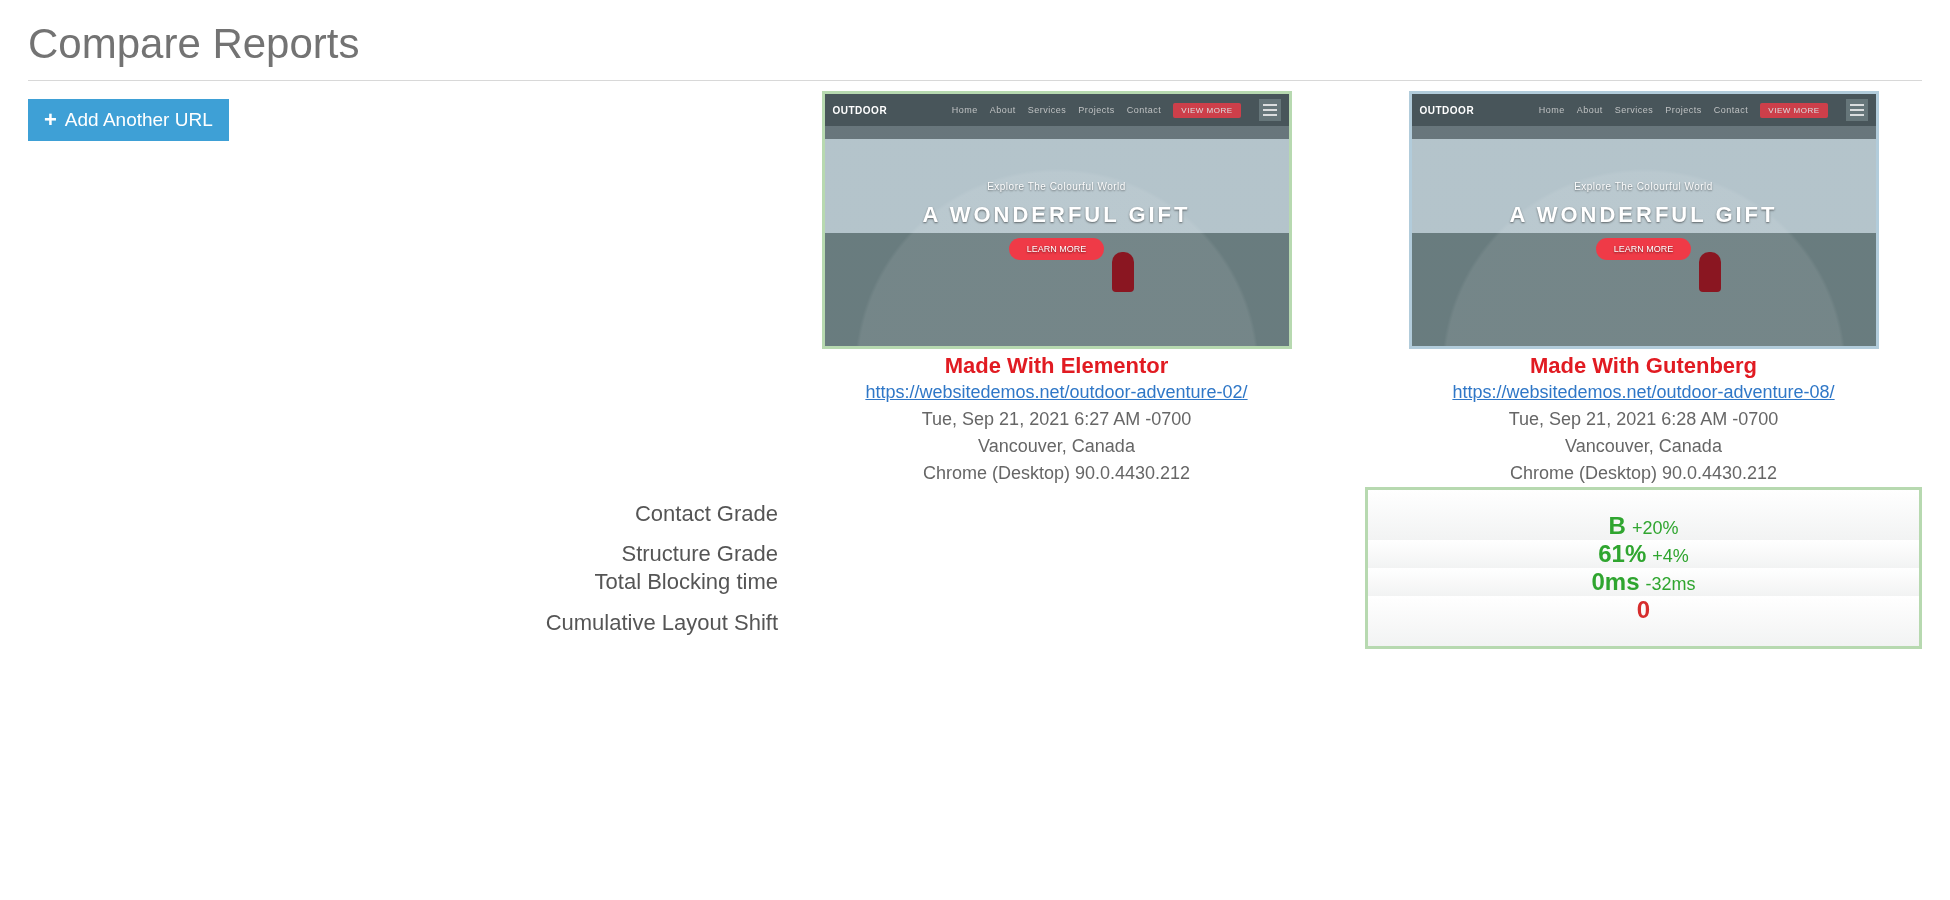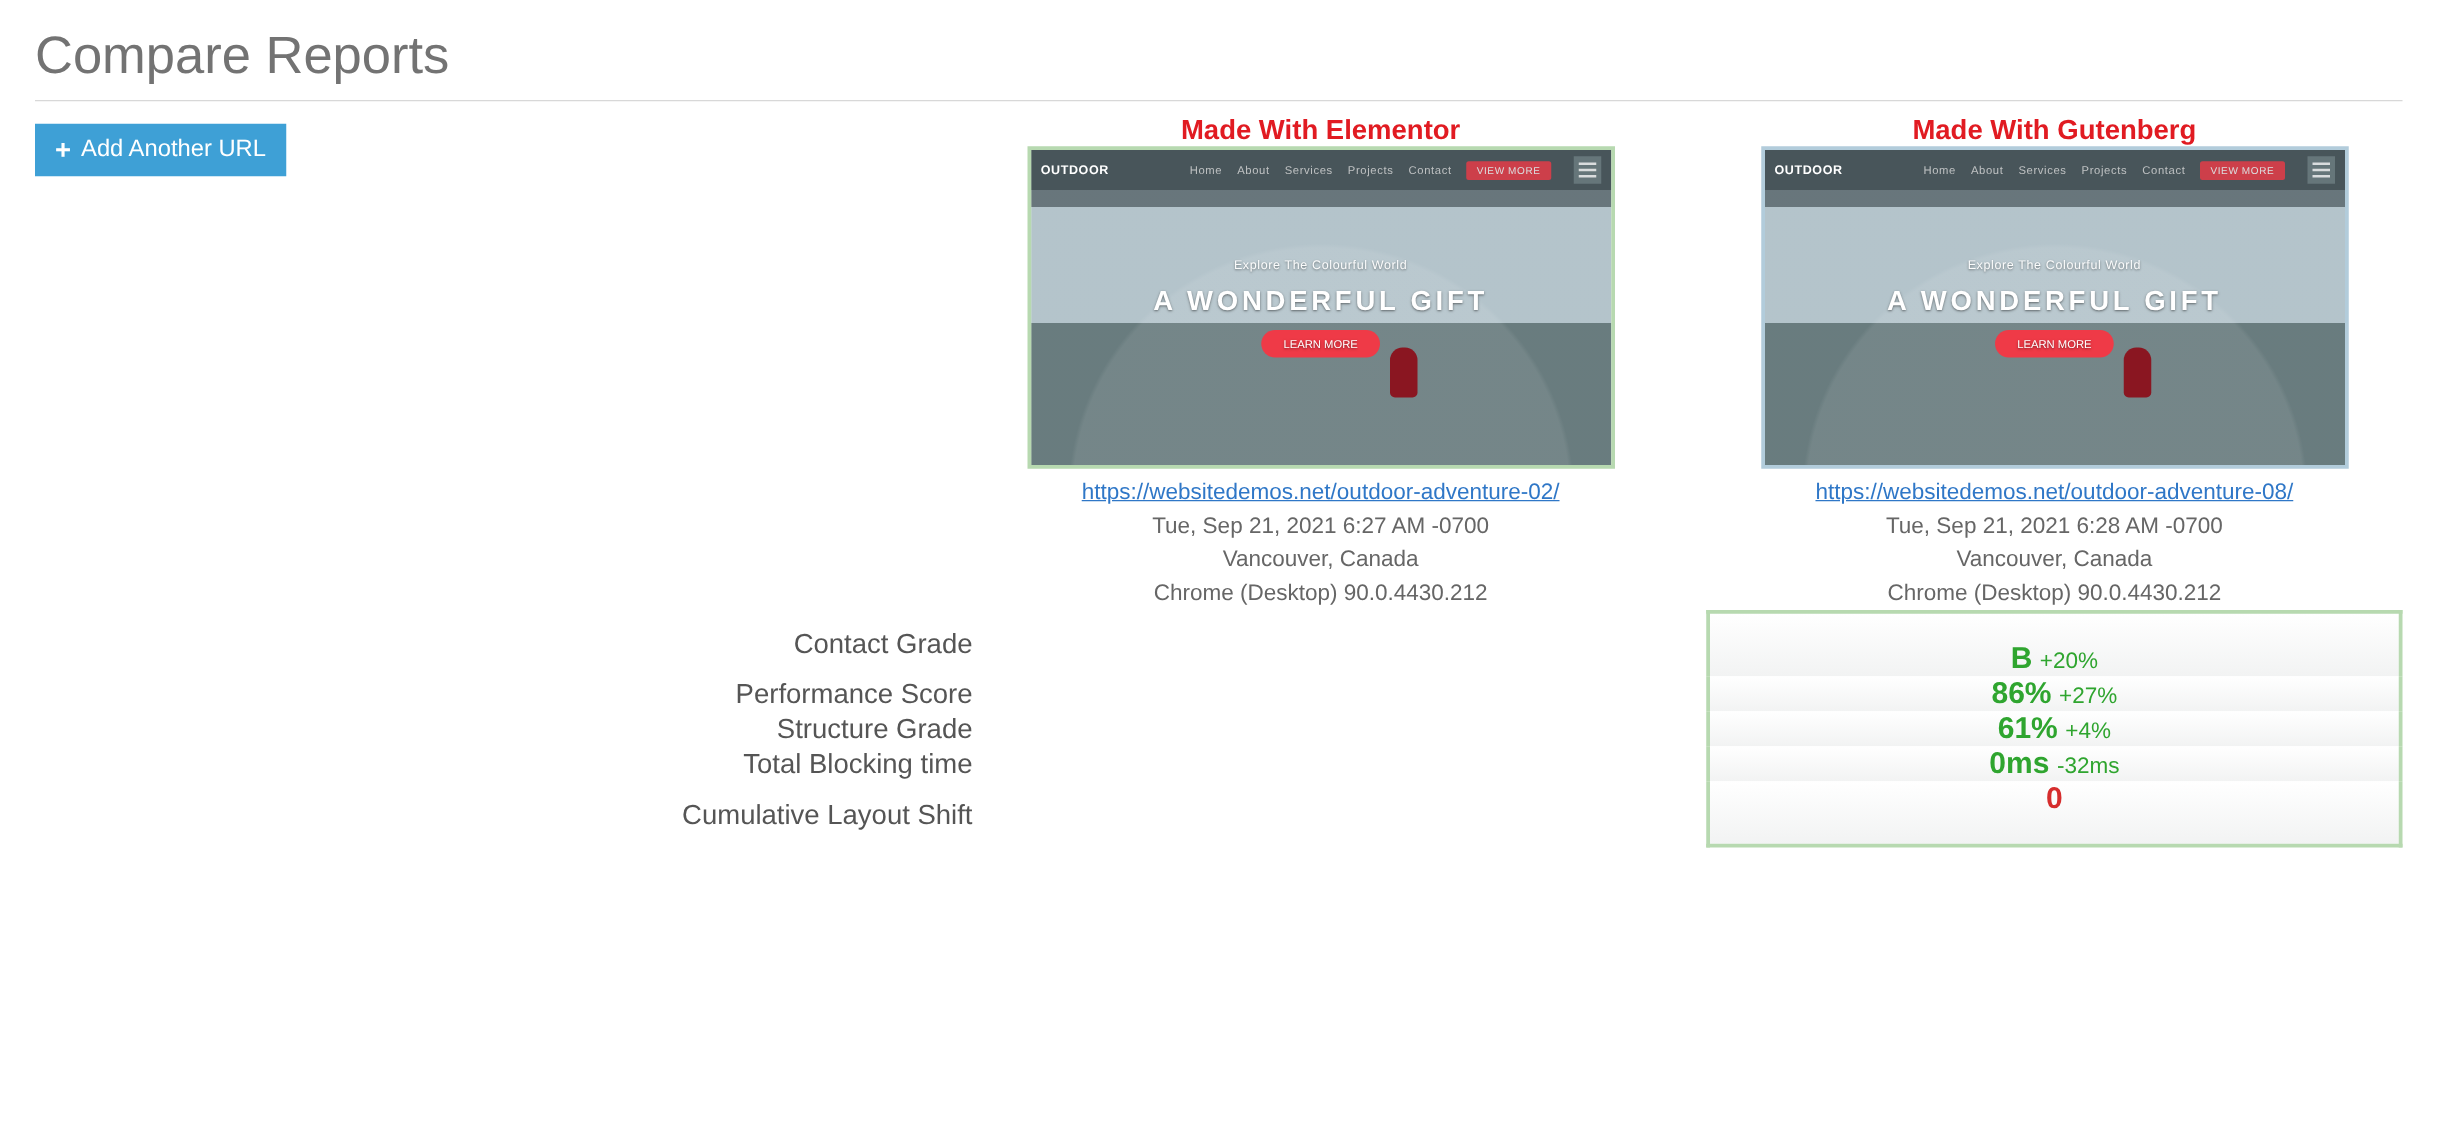--- a/index.html
+++ b/index.html
@@ -160,27 +160,20 @@
         <colgroup>
           <col class="labels">
             <col>
             <col class="gap">
             <col>
         </colgroup>
 
         <tbody>
             <tr>
           <td></td>
-          <td class="site-title">Made With Elementor</td>
-          <td></td>
-          <td class="site-title">Made With Gutenberg</td>
-        </tr>
-
-        <tr>
-          <td></td>
           <td class="thumb-cell">
             <div class="thumb">
               <div class="topbar">
                 <span class="brand">OUTDOOR</span>
                 <span class="nav">
                   <span>Home</span>
                   <span>About</span>
                   <span>Services</span>
                   <span>Projects</span>
                   <span>Contact</span>
@@ -224,20 +217,27 @@
                 <div class="hero">A WONDERFUL GIFT</div>
                 <div class="cta">LEARN MORE</div>
               </div>
               <div class="person"></div>
             </div>
           </td>
         </tr>
 
         <tr>
           <td></td>
+          <td class="site-title">Made With Elementor</td>
+          <td></td>
+          <td class="site-title">Made With Gutenberg</td>
+        </tr>
+
+        <tr>
+          <td></td>
           <td class="meta-cell">
             <a href="#">https://websitedemos.net/outdoor-adventure-02/</a><br>
             <span>Tue, Sep 21, 2021 6:27 AM -0700</span><br>
             <span>Vancouver, Canada</span><br>
             <span>Chrome (Desktop) 90.0.4430.212</span>
           </td>
           <td></td>
           <td class="meta-cell">
             <a href="#">https://websitedemos.net/outdoor-adventure-08/</a><br>
             <span>Tue, Sep 21, 2021 6:28 AM -0700</span><br>
@@ -248,26 +248,20 @@
 
         </tbody>
           <tbody id="metric-rows">
             <tr>
               <td class="label-cell">Contact Grade</td>
               <td class="col-green"></td>
               <td></td>
               <td class="metric-cell first col-blue" style="border-left: 3px solid rgb(183, 217, 176); border-right: 3px solid rgb(183, 217, 176); border-top: 3px solid rgb(183, 217, 176);"><span class="fg-green">B</span><span class="delta fg-green">+20%</span></td>
             </tr>
             <tr>
-              <td class="label-cell">Performance Score</td>
-              <td class="col-green"></td>
-              <td></td>
-              <td class="metric-cell col-blue" style="border-left: 3px solid rgb(183, 217, 176); border-right: 3px solid rgb(183, 217, 176);"><span class="fg-green">86%</span><span class="delta fg-green">+27%</span></td>
-            </tr>
-            <tr>
               <td class="label-cell">Structure Grade</td>
               <td class="col-green"></td>
               <td></td>
               <td class="metric-cell col-blue" style="border-left: 3px solid rgb(183, 217, 176); border-right: 3px solid rgb(183, 217, 176);"><span class="fg-green">61%</span><span class="delta fg-green">+4%</span></td>
             </tr>
             <tr>
               <td class="label-cell">Total Blocking time</td>
               <td class="col-green"></td>
               <td></td>
               <td class="metric-cell col-blue" style="border-left: 3px solid rgb(183, 217, 176); border-right: 3px solid rgb(183, 217, 176);"><span class="fg-green">0ms</span><span class="delta fg-green">-32ms</span></td>

